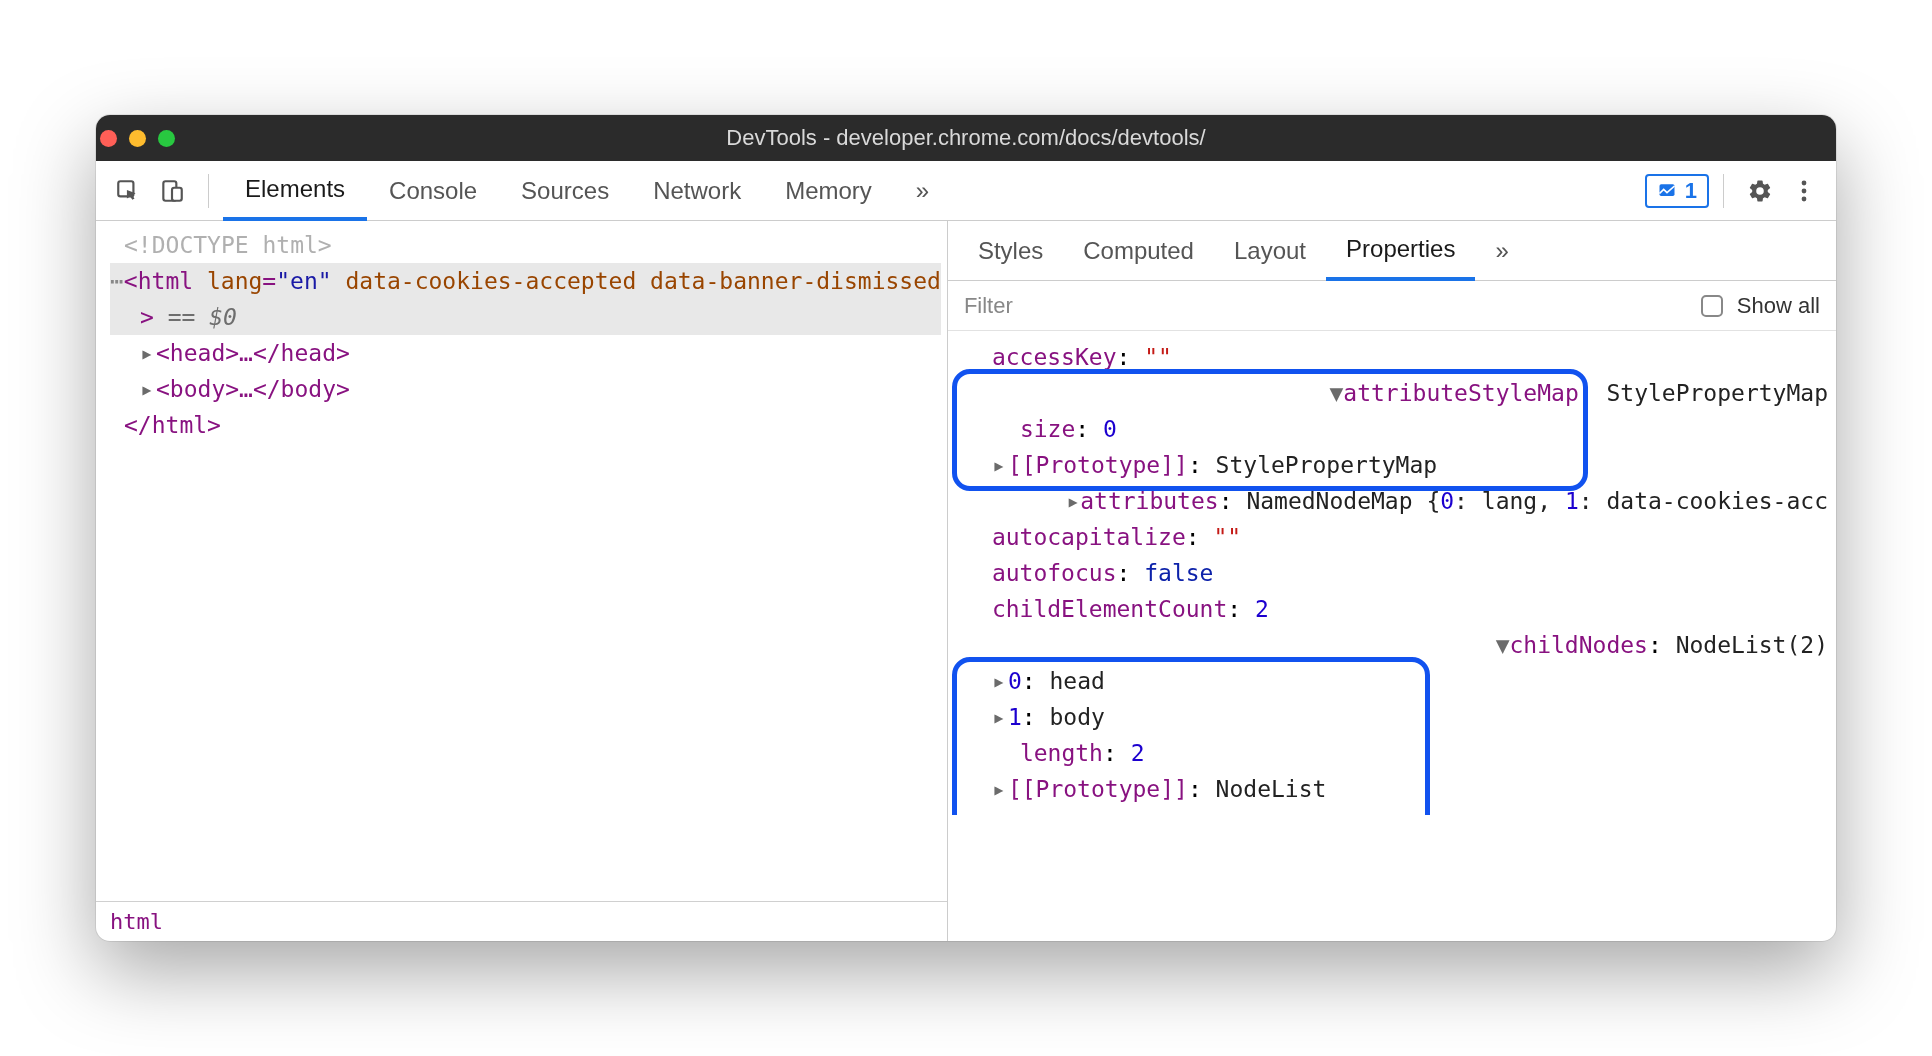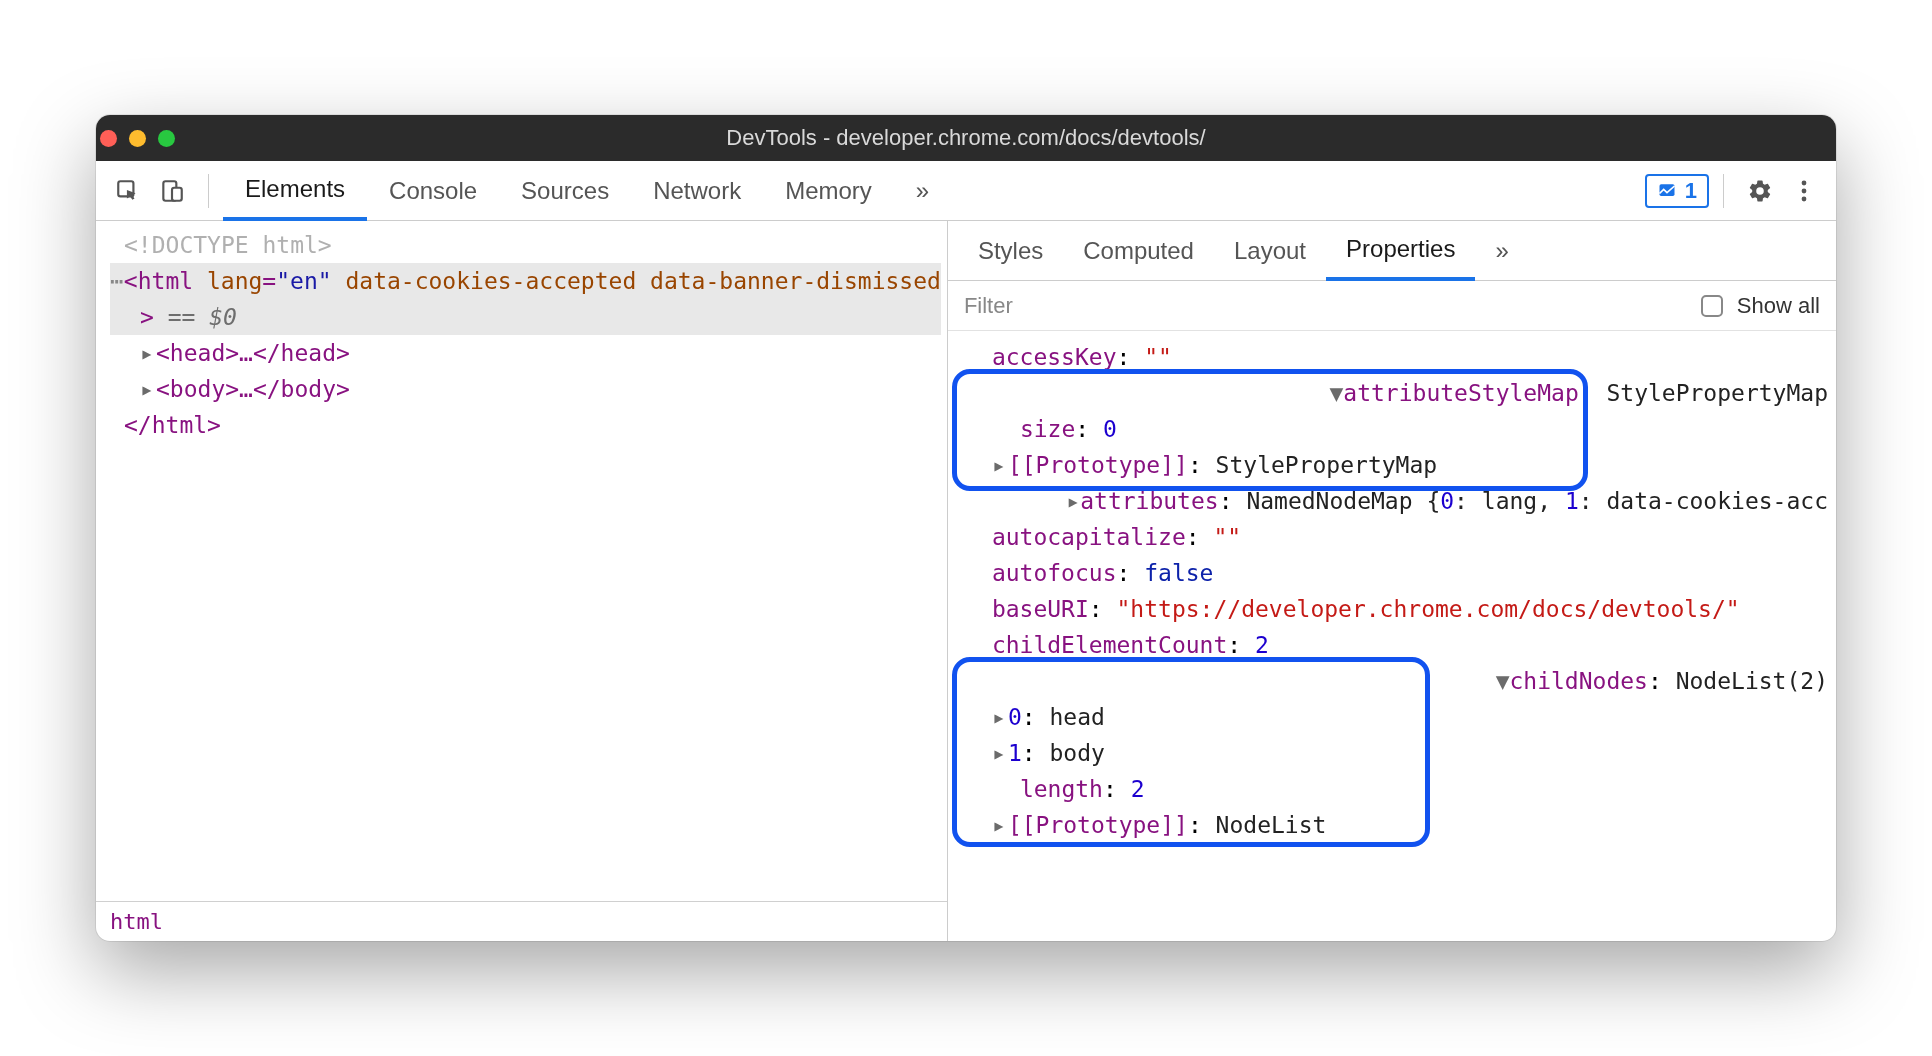--- a/index.html
+++ b/index.html
@@ -226,21 +226,20 @@
         <div class="row lvl1"><span class="k">accessKey</span><span class="sepc">: </span><span class="vstr">""</span></div>
 
         <div class="row lvl0"><span class="tri">▼</span><span class="k">attributeStyleMap</span><span class="sepc">: </span><span class="vobj">StylePropertyMap</span></div>
         <div class="row lvl2"><span class="k">size</span><span class="sepc">: </span><span class="vnum">0</span></div>
         <div class="row lvl1"><span class="tri">▸</span><span class="k">[[Prototype]]</span><span class="sepc">: </span><span class="vobj">StylePropertyMap</span></div>
 
         <div class="row lvl0"><span class="tri">▸</span><span class="k">attributes</span><span class="sepc">: </span><span class="vobj">NamedNodeMap {</span><span class="vnum">0</span><span class="vobj">: lang, </span><span class="vnum">1</span><span class="vobj">: data-cookies-acc</span></div>
 
         <div class="row lvl1"><span class="k">autocapitalize</span><span class="sepc">: </span><span class="vstr">""</span></div>
         <div class="row lvl1"><span class="k">autofocus</span><span class="sepc">: </span><span class="vbool">false</span></div>
-        <div class="row lvl1"><span class="k">baseURI</span><span class="sepc">: </span><span class="vstr">"https://developer.chrome.com/docs/devtools/"</span></div>
         <div class="row lvl1"><span class="k">childElementCount</span><span class="sepc">: </span><span class="vnum">2</span></div>
 
         <div class="row lvl0"><span class="tri">▼</span><span class="k">childNodes</span><span class="sepc">: </span><span class="vobj">NodeList(2)</span></div>
         <div class="row lvl1"><span class="tri">▸</span><span class="vnum">0</span><span class="sepc">: </span><span class="vobj">head</span></div>
         <div class="row lvl1"><span class="tri">▸</span><span class="vnum">1</span><span class="sepc">: </span><span class="vobj">body</span></div>
         <div class="row lvl2"><span class="k">length</span><span class="sepc">: </span><span class="vnum">2</span></div>
         <div class="row lvl1"><span class="tri">▸</span><span class="k">[[Prototype]]</span><span class="sepc">: </span><span class="vobj">NodeList</span></div>
       </div>
     </div>
 

